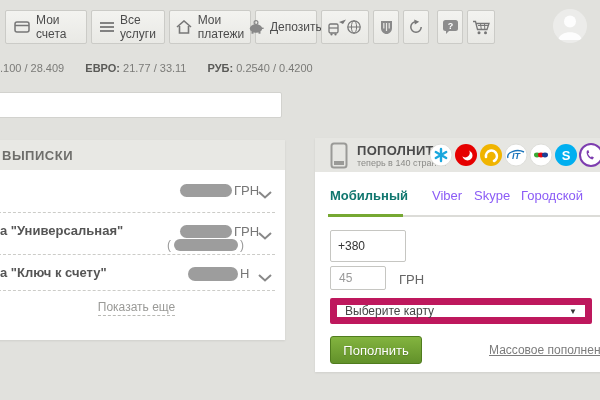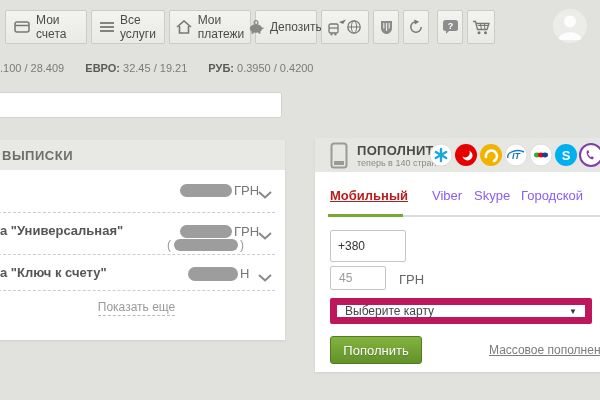--- a/index.html
+++ b/index.html
@@ -41,21 +41,21 @@
   .right-panel{position:absolute;left:315px;top:138px;width:300px;height:234px;background:#fff;
     box-shadow:0 1px 2px rgba(0,0,0,.08);}
   .right-panel .hd{position:relative;height:34px;background:#e6e6e2;}
   .tp-title{position:absolute;left:42px;top:5px;font-size:13px;font-weight:bold;color:#4a4a4a;letter-spacing:.3px;}
   .tp-sub{position:absolute;left:42px;top:20px;font-size:9px;color:#8a8a87;}
   .logos{position:absolute;left:114px;top:5px;display:flex;gap:1px;}
   .logo{width:24px;height:24px;}
 
   .tabs{position:absolute;left:0;top:50px;width:100%;}
   .tab{position:absolute;top:0;font-size:13px;color:#8b5cf6;cursor:pointer;}
-  .tab.active{font-weight:bold;color:#b91c1c;text-decoration:underline;}
+  .tab.active{font-weight:bold;color:#0f766e;}
   .tab-line{position:absolute;top:27px;left:15px;width:285px;border-top:2px solid #dcdcd8;}
   .tab-line-green{position:absolute;top:26px;left:13px;width:75px;height:3px;background:#76a832;}
 
   .fld{position:absolute;box-sizing:border-box;border:1px solid #c6c6c2;border-radius:2px;background:#fff;
     font-size:12px;padding:0 7px;font-family:"Liberation Sans",sans-serif;}
   .lbl-grn{position:absolute;font-size:13px;color:#666;}
   .sel{position:absolute;box-sizing:border-box;border:7px solid #be185d;border-radius:2px;background:#fff;
     display:flex;align-items:center;justify-content:space-between;padding:0 8px;font-size:12px;color:#444;cursor:pointer;}
   .sel .caret{font-size:8px;color:#333;}
   .btn-green{position:absolute;box-sizing:border-box;background:linear-gradient(#83b43f,#62912a);
@@ -173,22 +173,22 @@
       <circle cx="18" cy="18" r="17" fill="#ececea"></circle>
       <g clip-path="url(#avclip)">
         <circle cx="18" cy="13.5" r="6" fill="#fdfdfd"></circle>
         <path d="M6 32 C8 21.5 28 21.5 30 32 Z" fill="#fdfdfd"></path>
       </g>
     </svg>
   </div>
 
   <div class="rates">
     <span class="pair"><span>.100 / 28.409</span></span>
-    <span class="pair"><b>ЕВРО:</b> <span>32.45 / 19.21</span></span>
-    <span class="pair"><b>РУБ:</b> <span>0.3950 / 0.4200</span></span>
+    <span class="pair"><b>ЕВРО:</b> <span>21.77 / 33.11</span></span>
+    <span class="pair"><b>РУБ:</b> <span>0.2540 / 0.4200</span></span>
   </div>
 
   <input class="searchbar" type="text" style="">
 
   <div class="left-panel">
     <div class="hd">
       <span>ВЫПИСКИ</span>
     </div>
 
     <div class="acc-row" style="top:30px;height:42px;">

